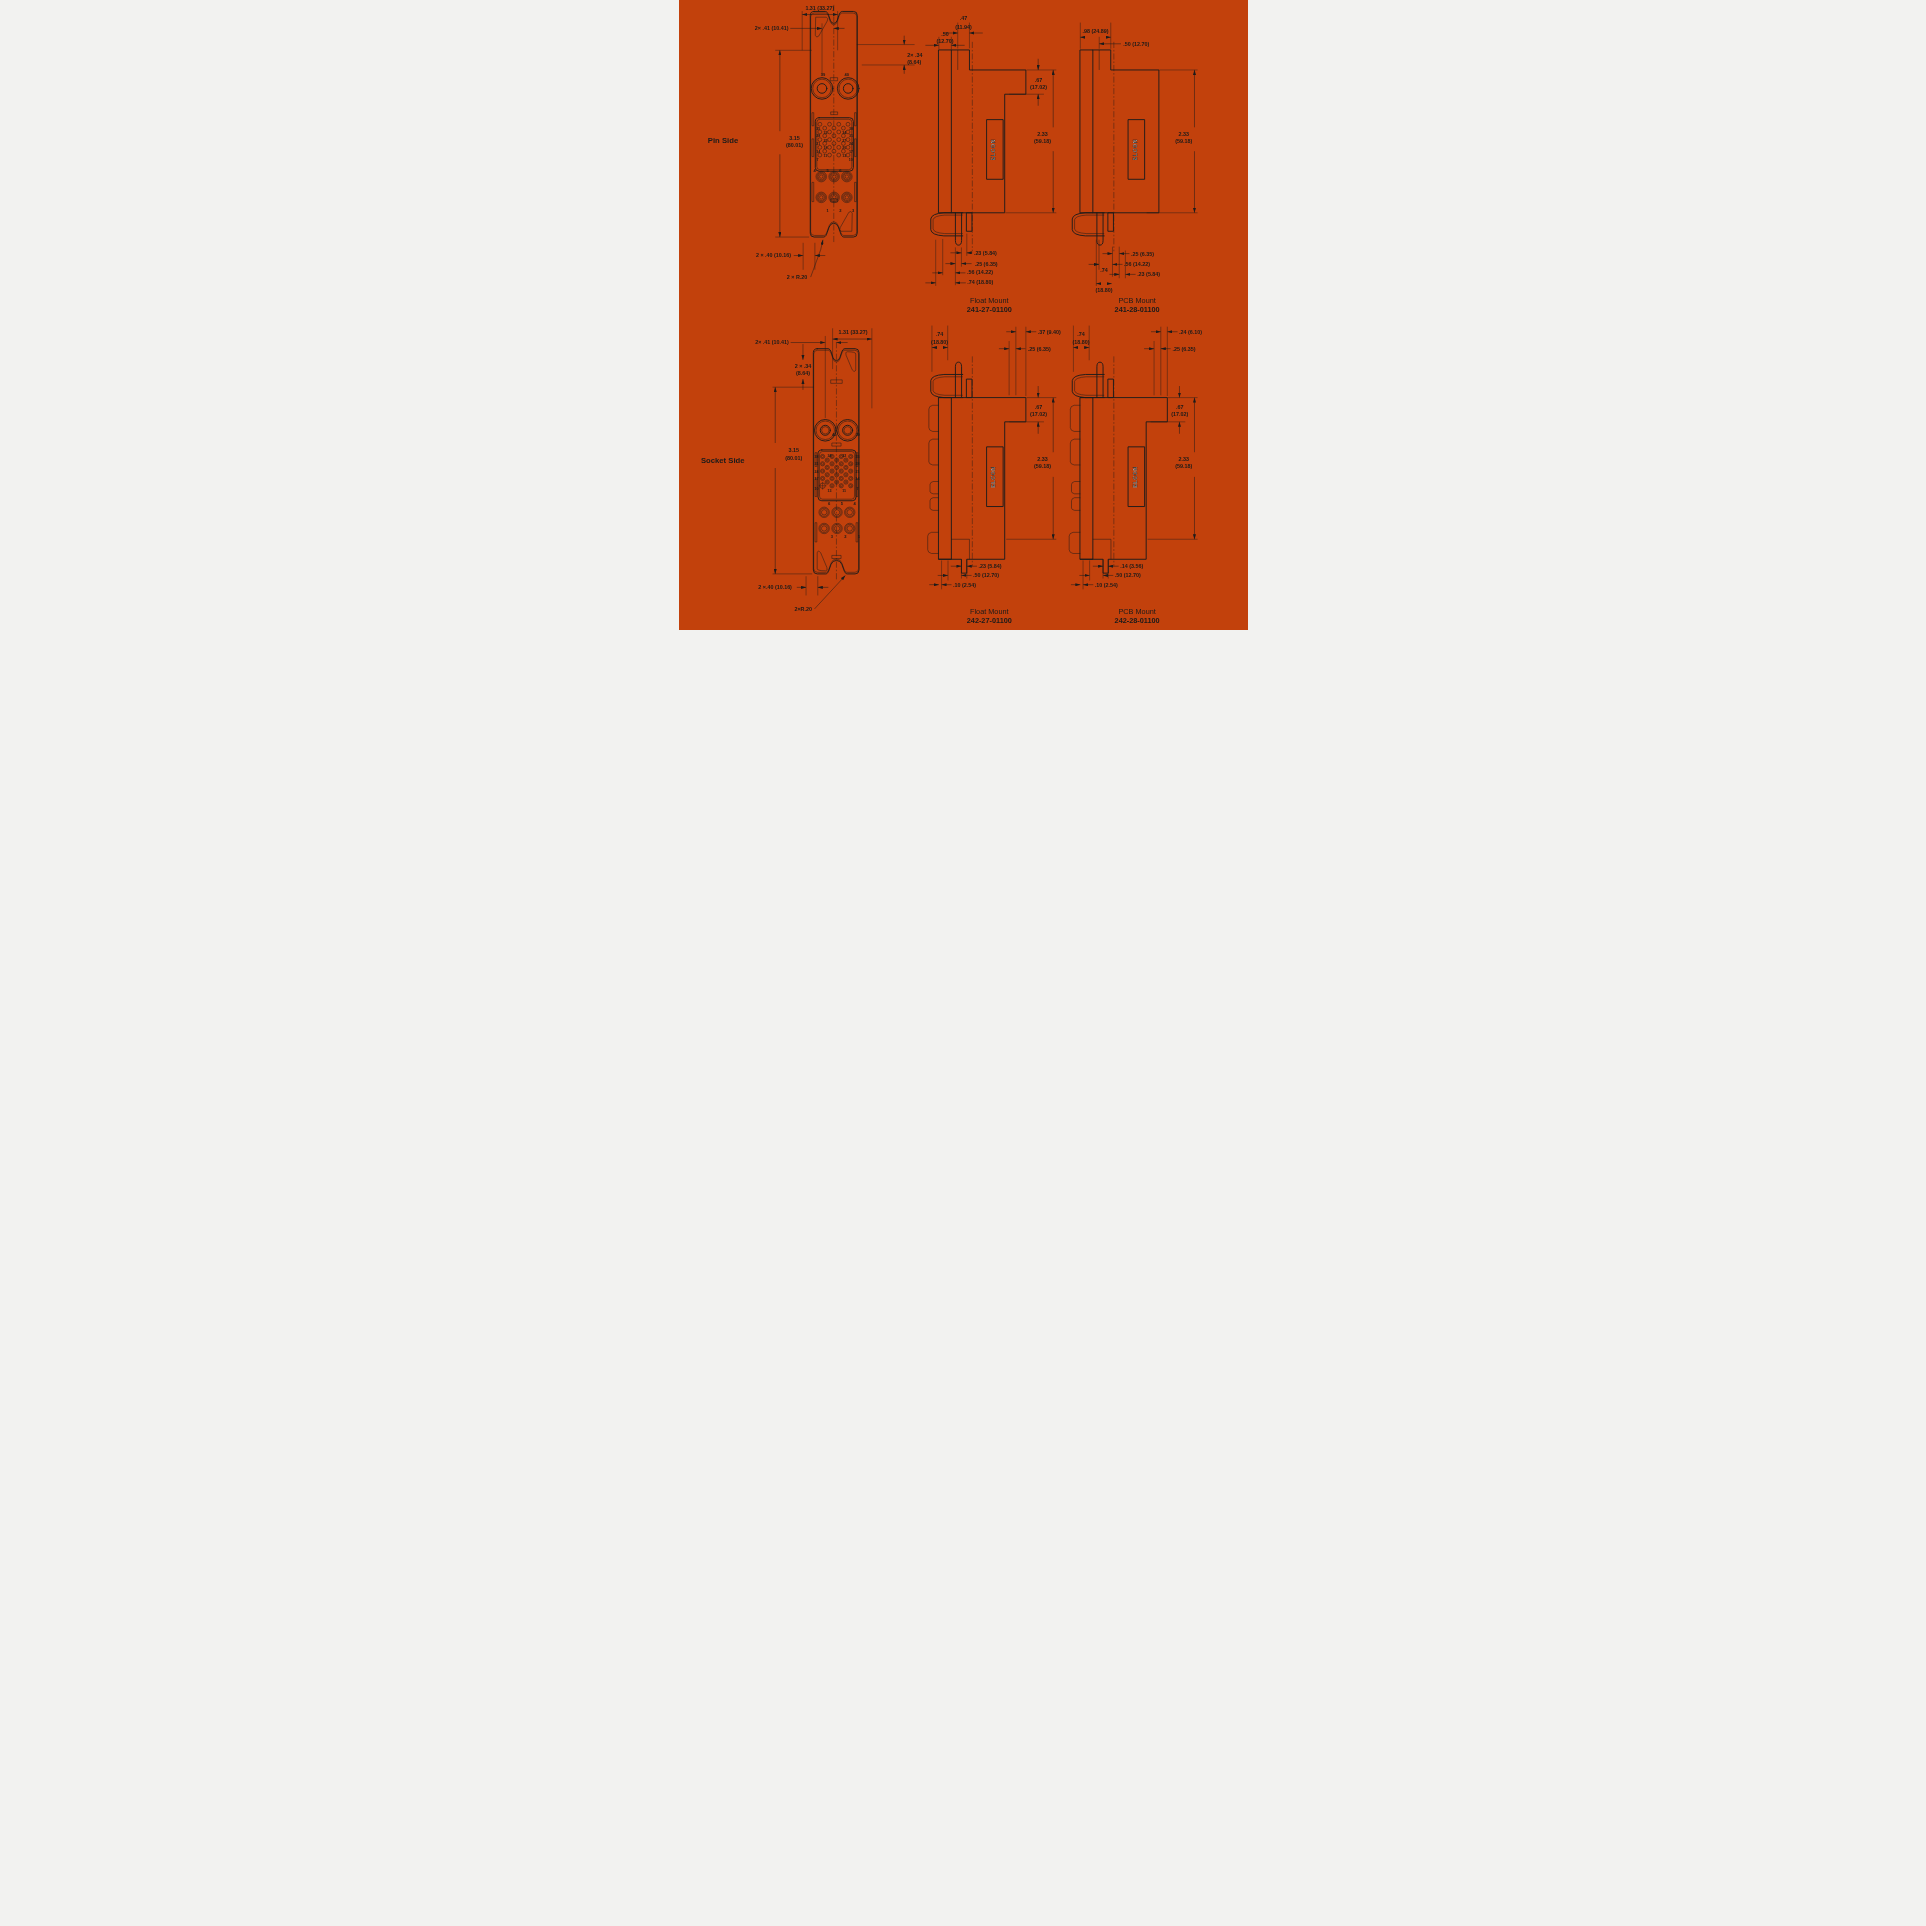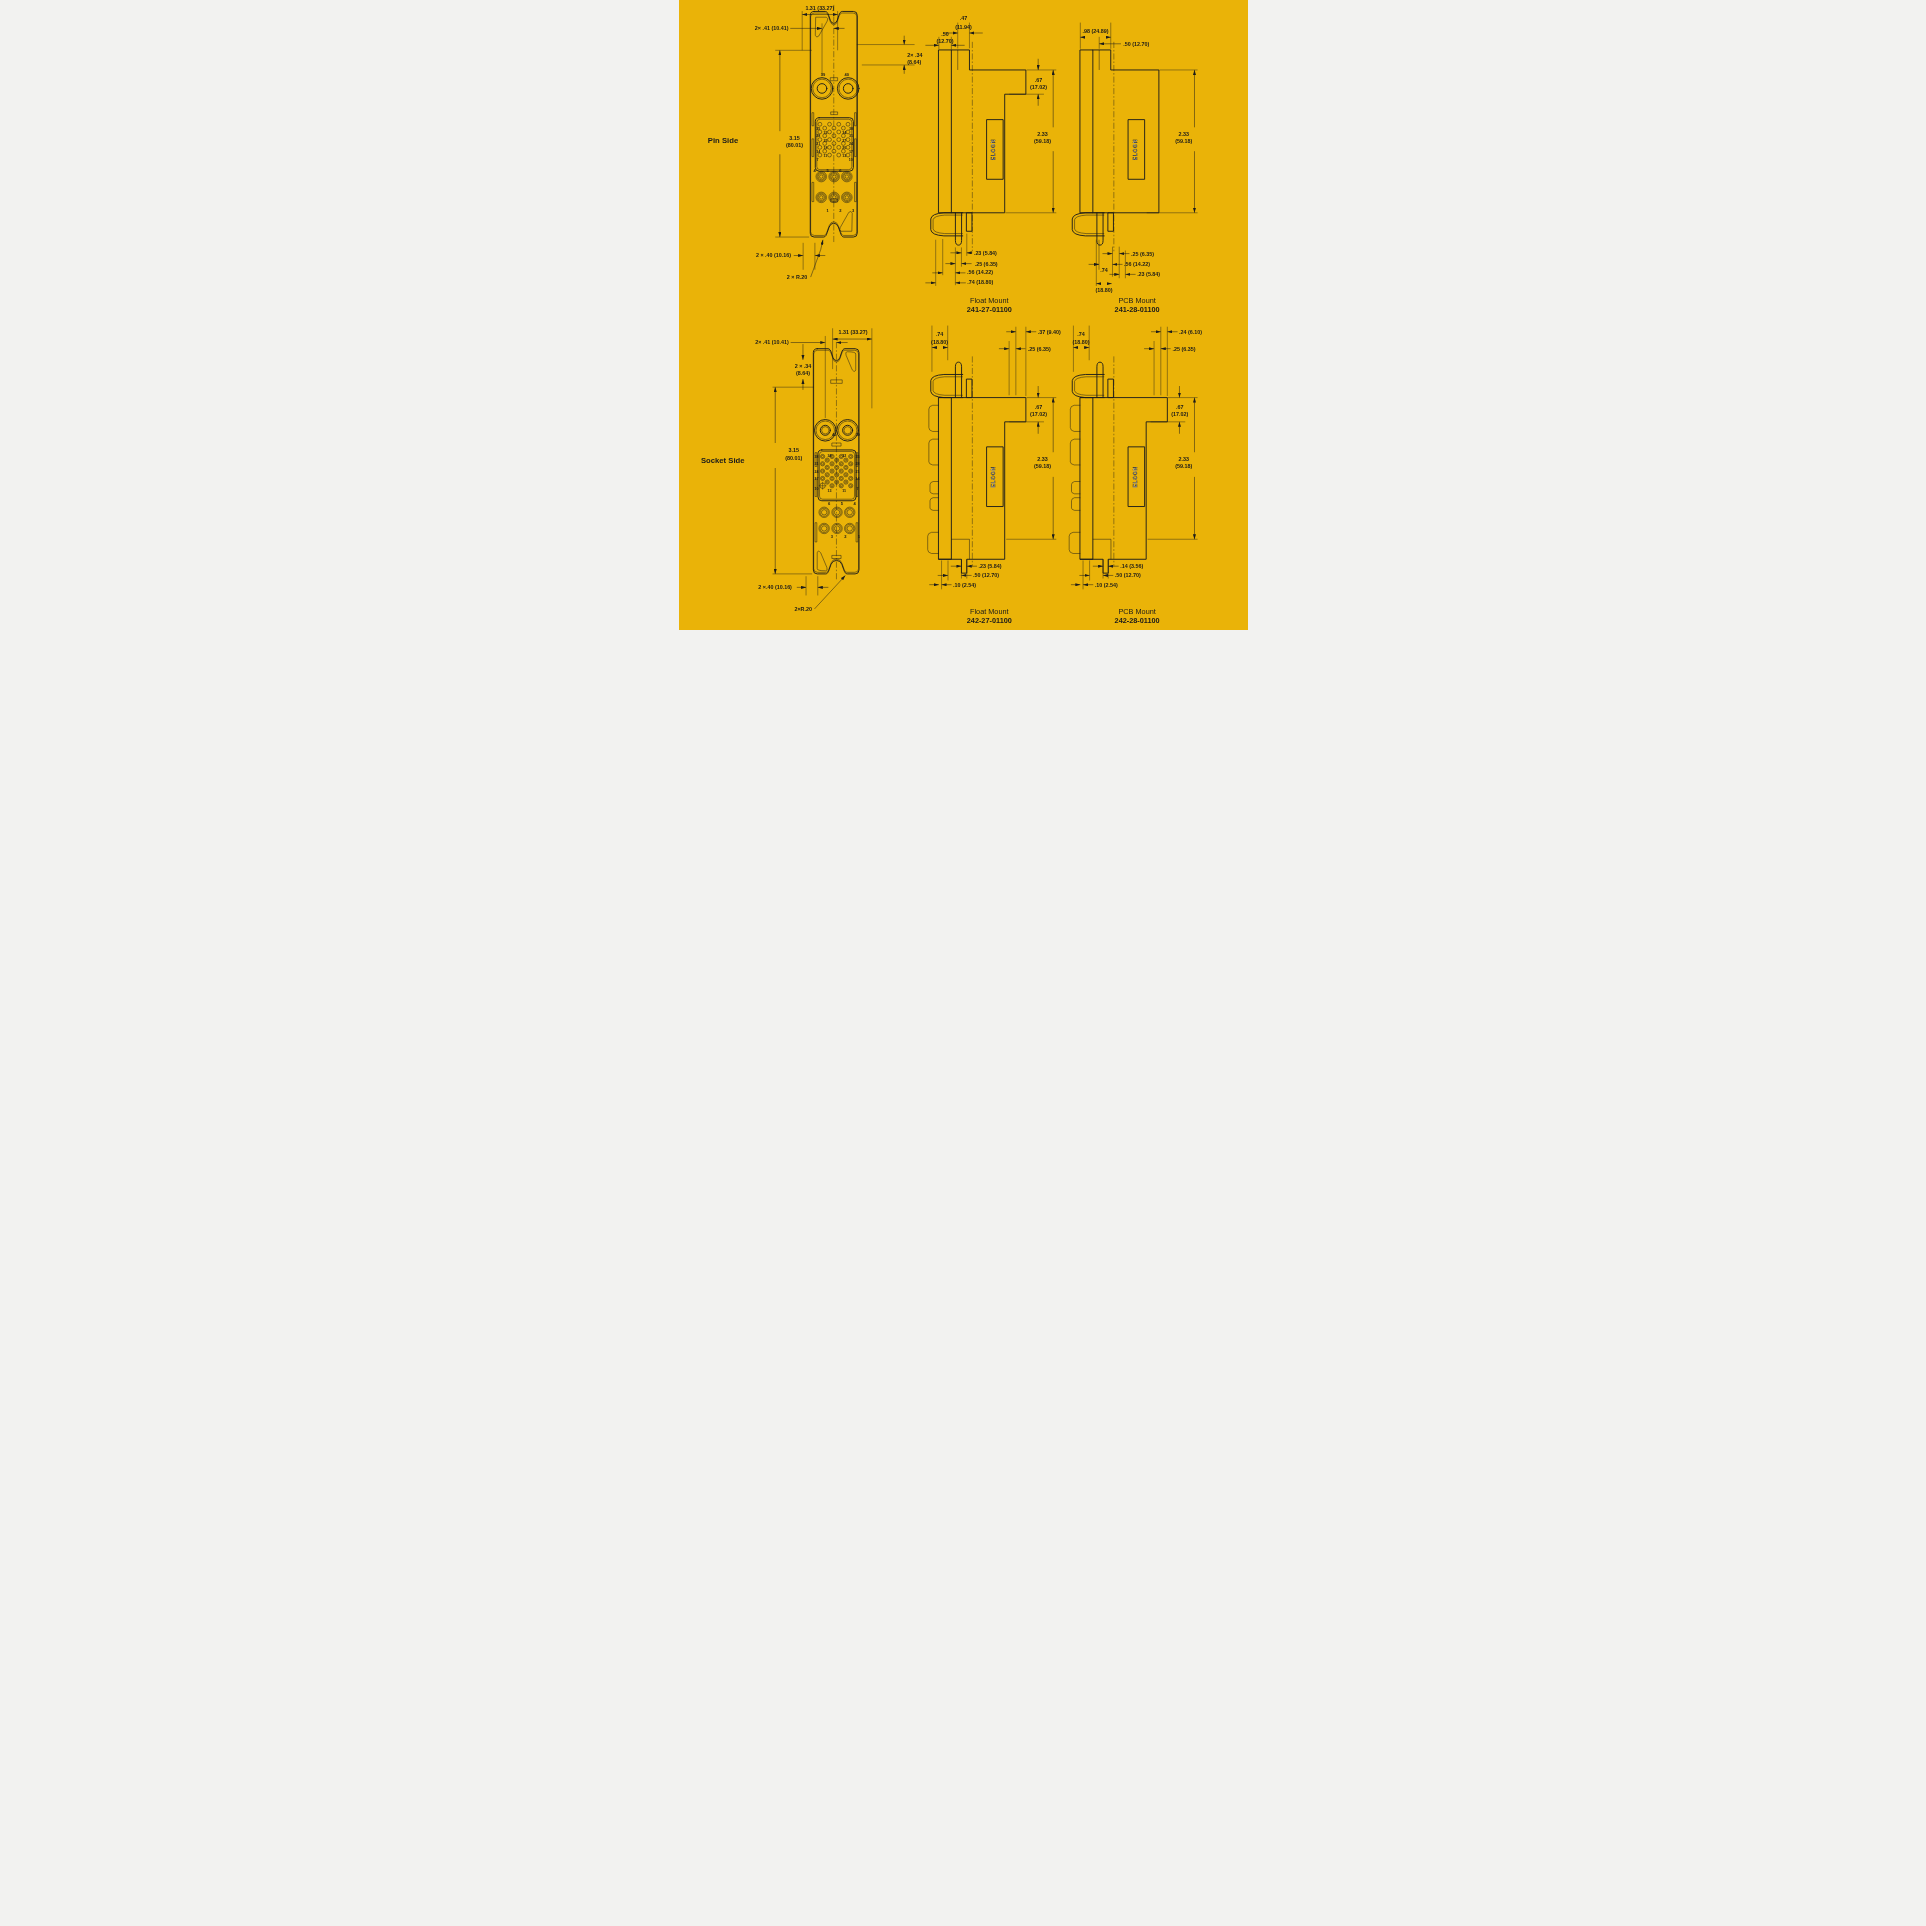--- a/index.html
+++ b/index.html
@@ -1,16 +1,16 @@
 <!DOCTYPE html>
 <html style="font-size:6.2px"><head>
 <meta charset="utf-8">
 <style>
   html,body{margin:0;padding:0;background:#f2f2f0;}
-  .sheet{position:relative;width:569px;height:630px;background:#eab308;margin:0 auto;
+  .sheet{position:relative;width:569px;height:630px;background:#c2410c;margin:0 auto;
          font-family:"Liberation Sans",sans-serif;}
   svg text{font-family:"Liberation Sans",sans-serif;fill:#1b1b1b;}
   .d   {font-size:14px;font-weight:600;}
   .dm  {font-size:14px;font-weight:600;text-anchor:middle;}
   .n   {font-size:9.5px;font-weight:700;text-anchor:middle;}
   .np  {font-size:10.5px;font-weight:700;text-anchor:middle;}
   .t   {font-size:19px;text-anchor:middle;}
   .p   {font-size:19px;font-weight:700;text-anchor:middle;}
   .side{font-size:20px;font-weight:700;}
   .brand{font-size:13px;font-weight:700;letter-spacing:2px;fill:#ffffff;

